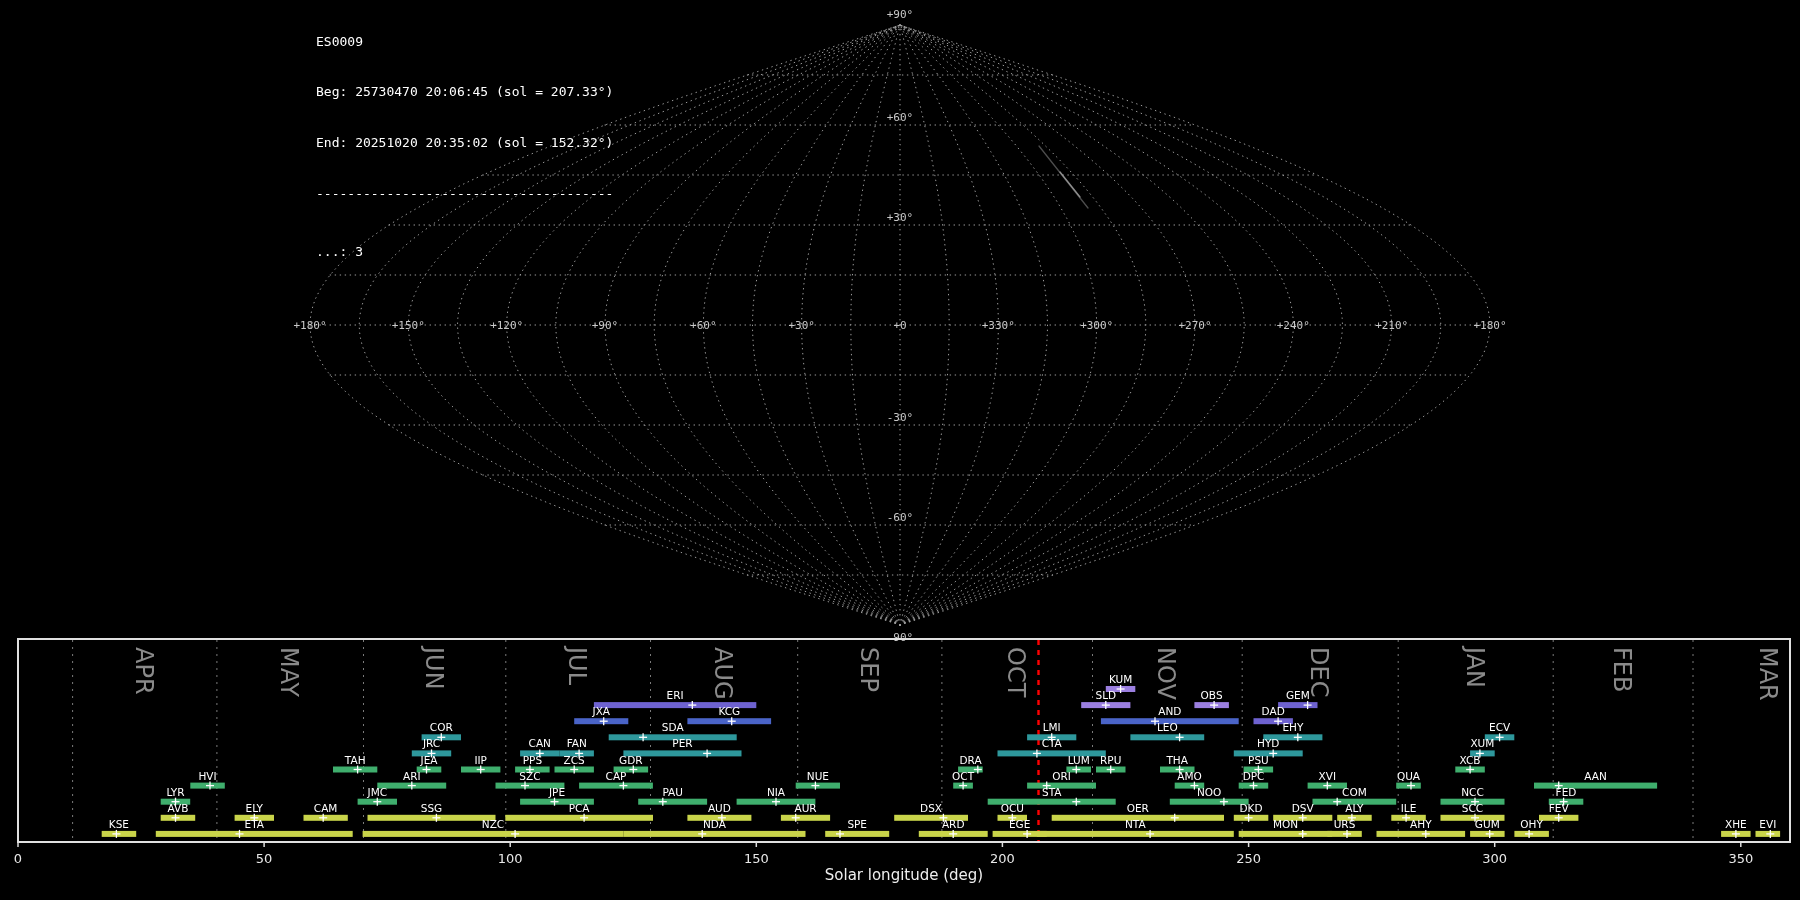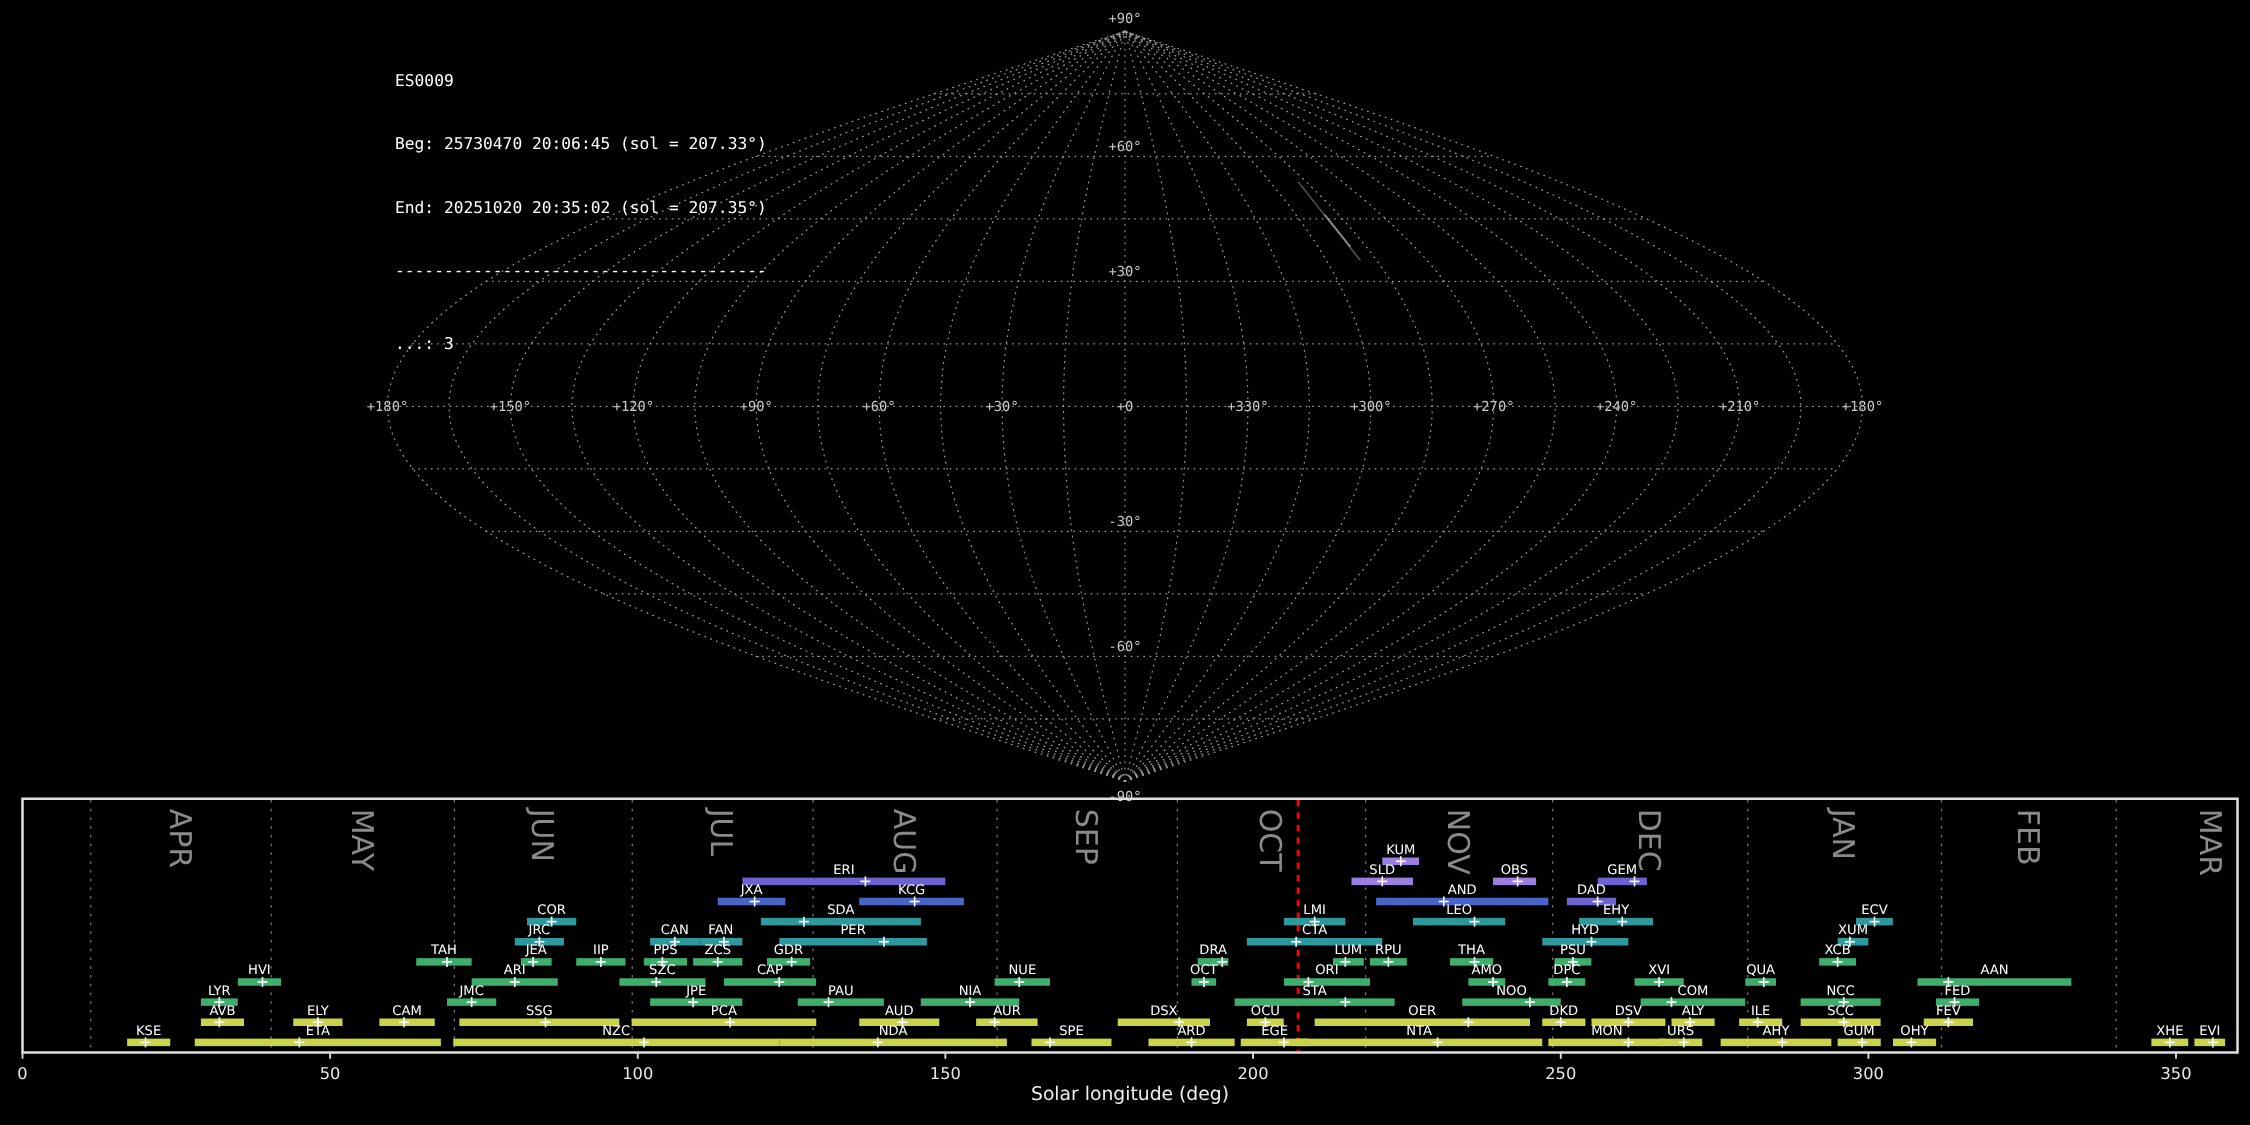--- a/index.html
+++ b/index.html
@@ -1,18 +1,18 @@
 <!DOCTYPE html>
 <html><head>
 <meta charset="utf-8">
 <style>
   html,body{margin:0;padding:0;background:#000;}
   body{width:1800px;height:900px;overflow:hidden;position:relative;font-family:"DejaVu Sans",sans-serif;}
   #scene{position:absolute;left:0;top:0;}
-  .header{position:absolute;left:316px;top:24px;color:#fff;
+  .header{position:absolute;left:316px;top:0;color:#fff;
           font:13px "DejaVu Sans Mono",monospace;line-height:1.3;white-space:pre;z-index:2;}
   .header .count{margin-top:8px;}
   .maplbl{font:11px "DejaVu Sans Mono",monospace;fill:#c8c8c8;}
   .shlbl{font:10.5px "DejaVu Sans",sans-serif;fill:#ffffff;}
   .month{font:24px "DejaVu Sans",sans-serif;fill:#8a8a8a;}
   .tick{font:13px "DejaVu Sans",sans-serif;fill:#e8e8e8;}
   .axis{font:15px "DejaVu Sans",sans-serif;fill:#eeeeee;}
 </style>
 </head>
 <body>
@@ -648,16 +648,16 @@
       <text x="1494.7" y="863" text-anchor="middle" class="tick">300</text>
       <line x1="1740.8" y1="842" x2="1740.8" y2="847" stroke="#dddddd" stroke-width="1.5"></line>
       <text x="1740.8" y="863" text-anchor="middle" class="tick">350</text>
       <text x="904" y="880" text-anchor="middle" class="axis">Solar longitude (deg)</text>
     </g>
   </svg>
 
 <div class="header">
   <div>ES0009</div>
   <div>Beg: 25730470 20:06:45 (sol = 207.33°)</div>
-  <div>End: 20251020 20:35:02 (sol = 207.35°)</div>
+  <div>End: 20251020 20:35:02 (sol = 152.32°)</div>
   <div>--------------------------------------</div>
   <div class="count">...: 3</div>
 </div>
 
 </body></html>

